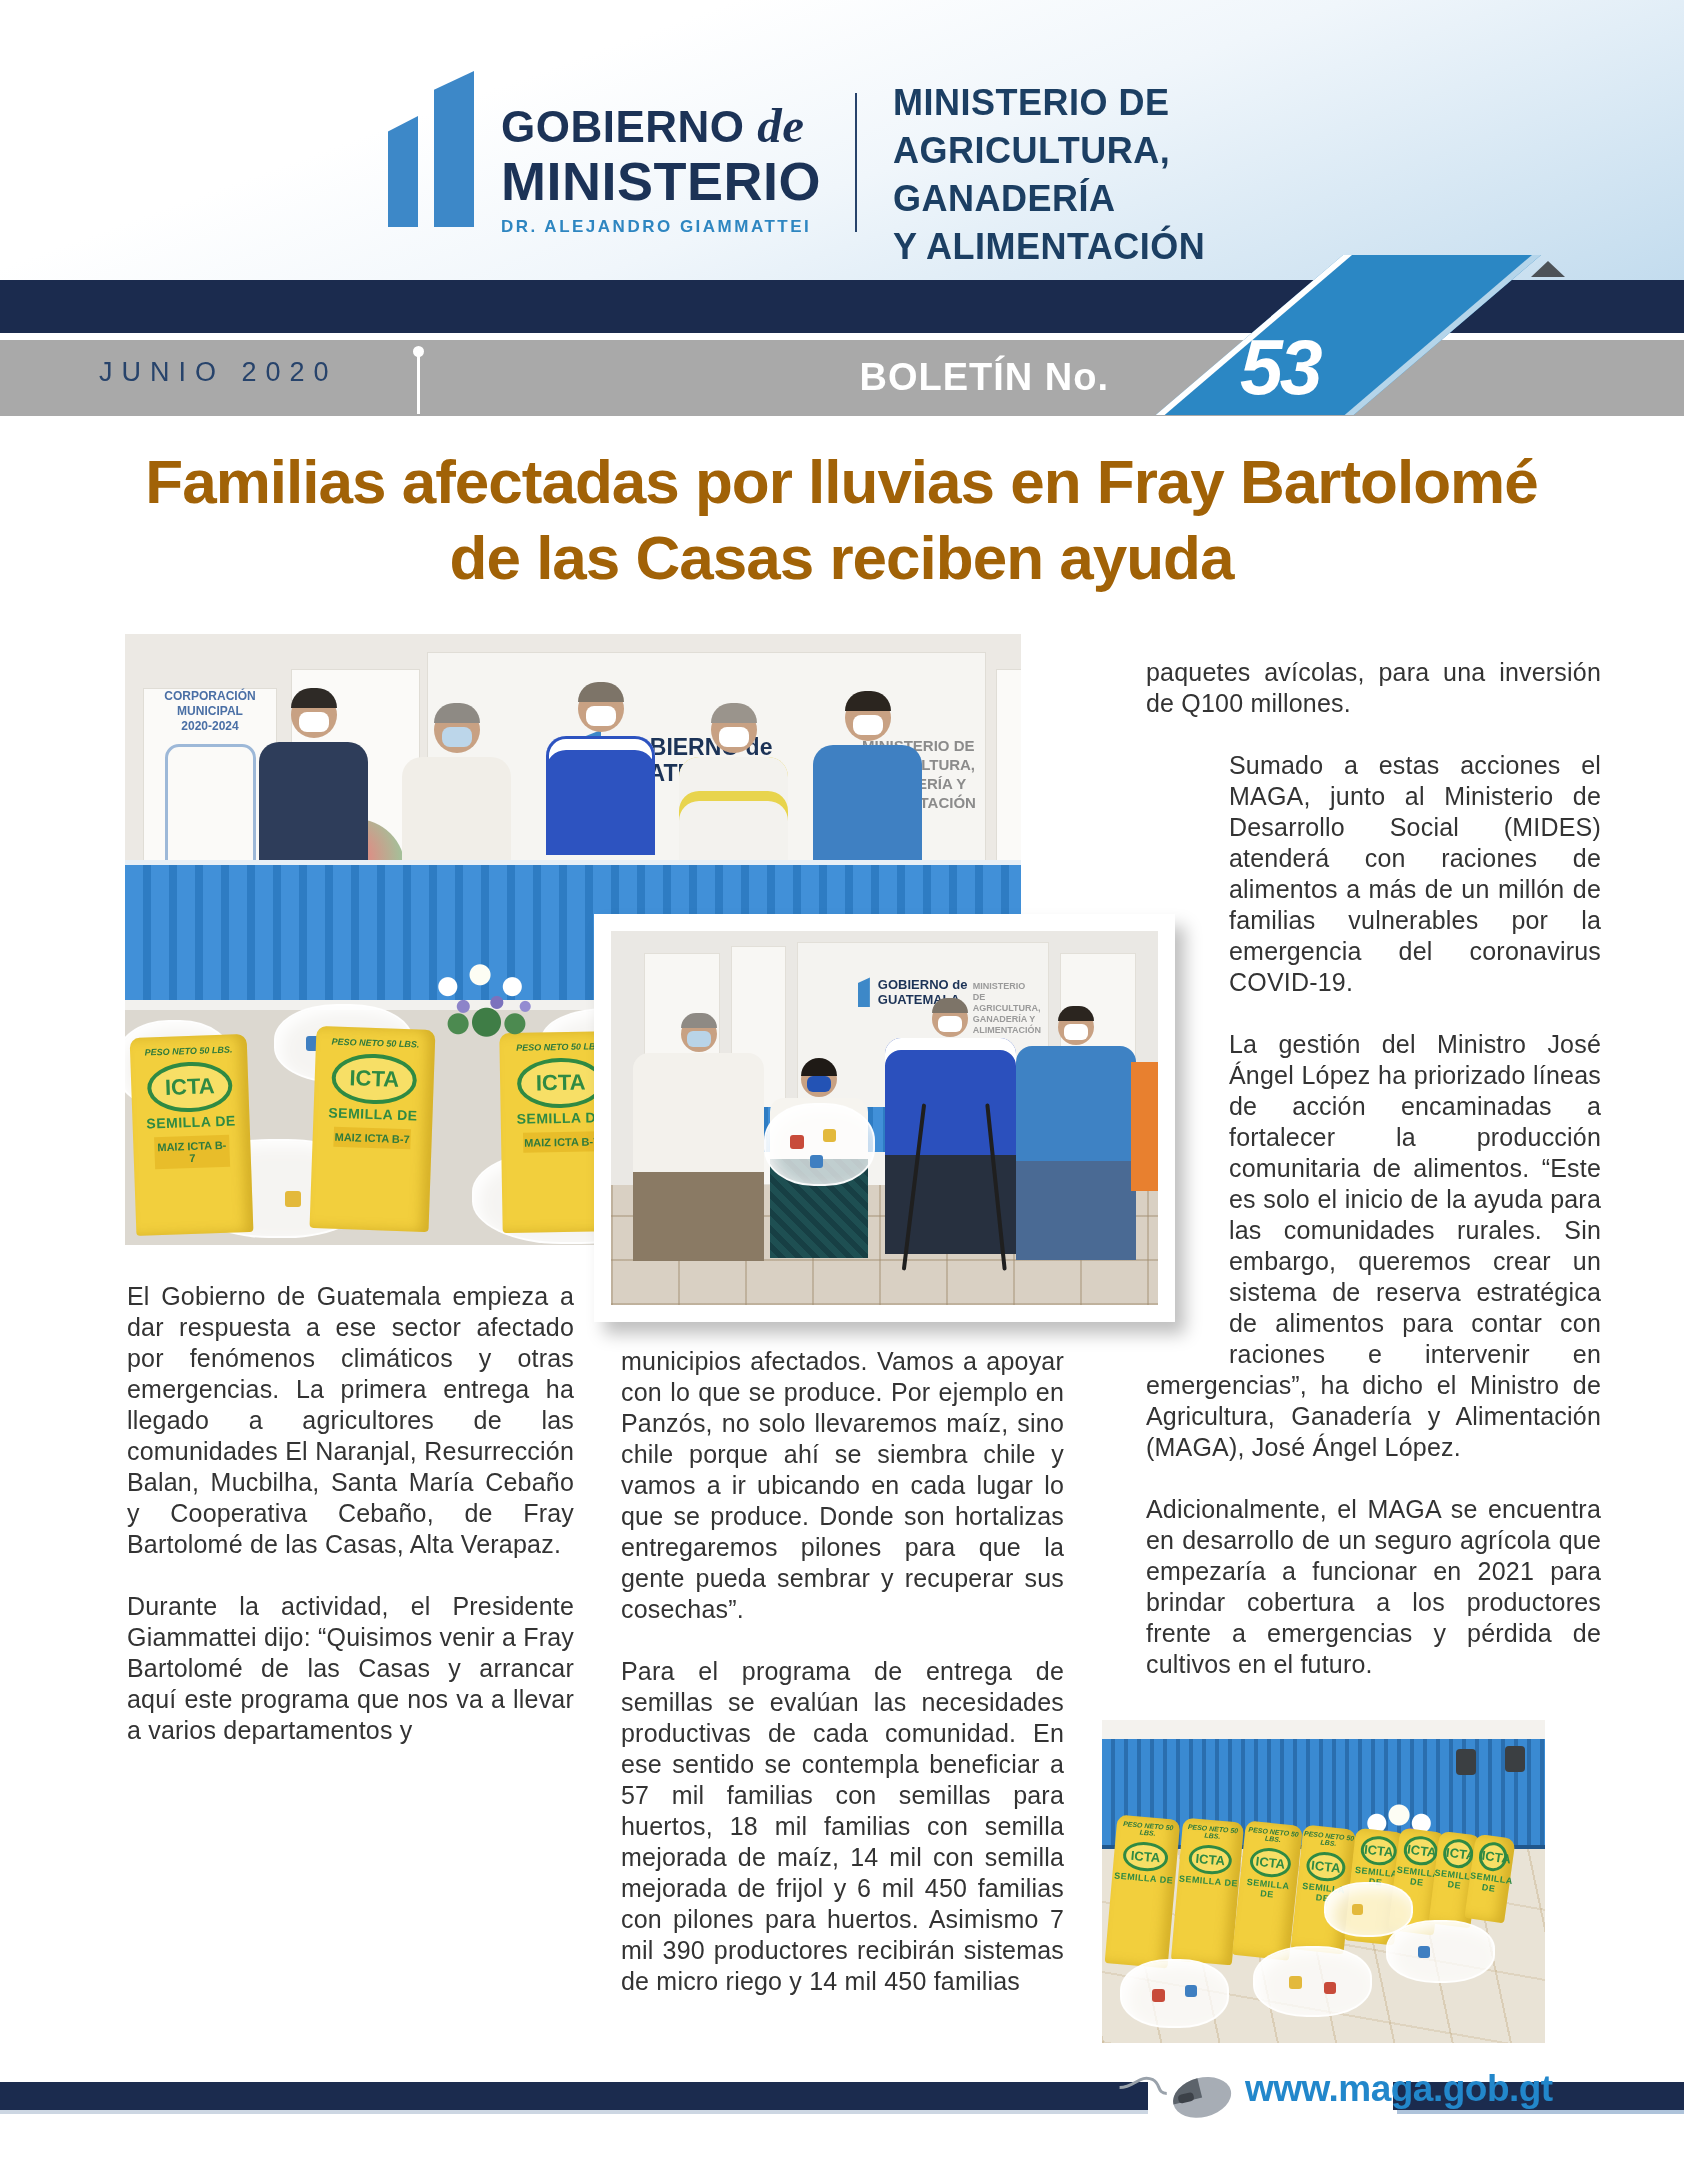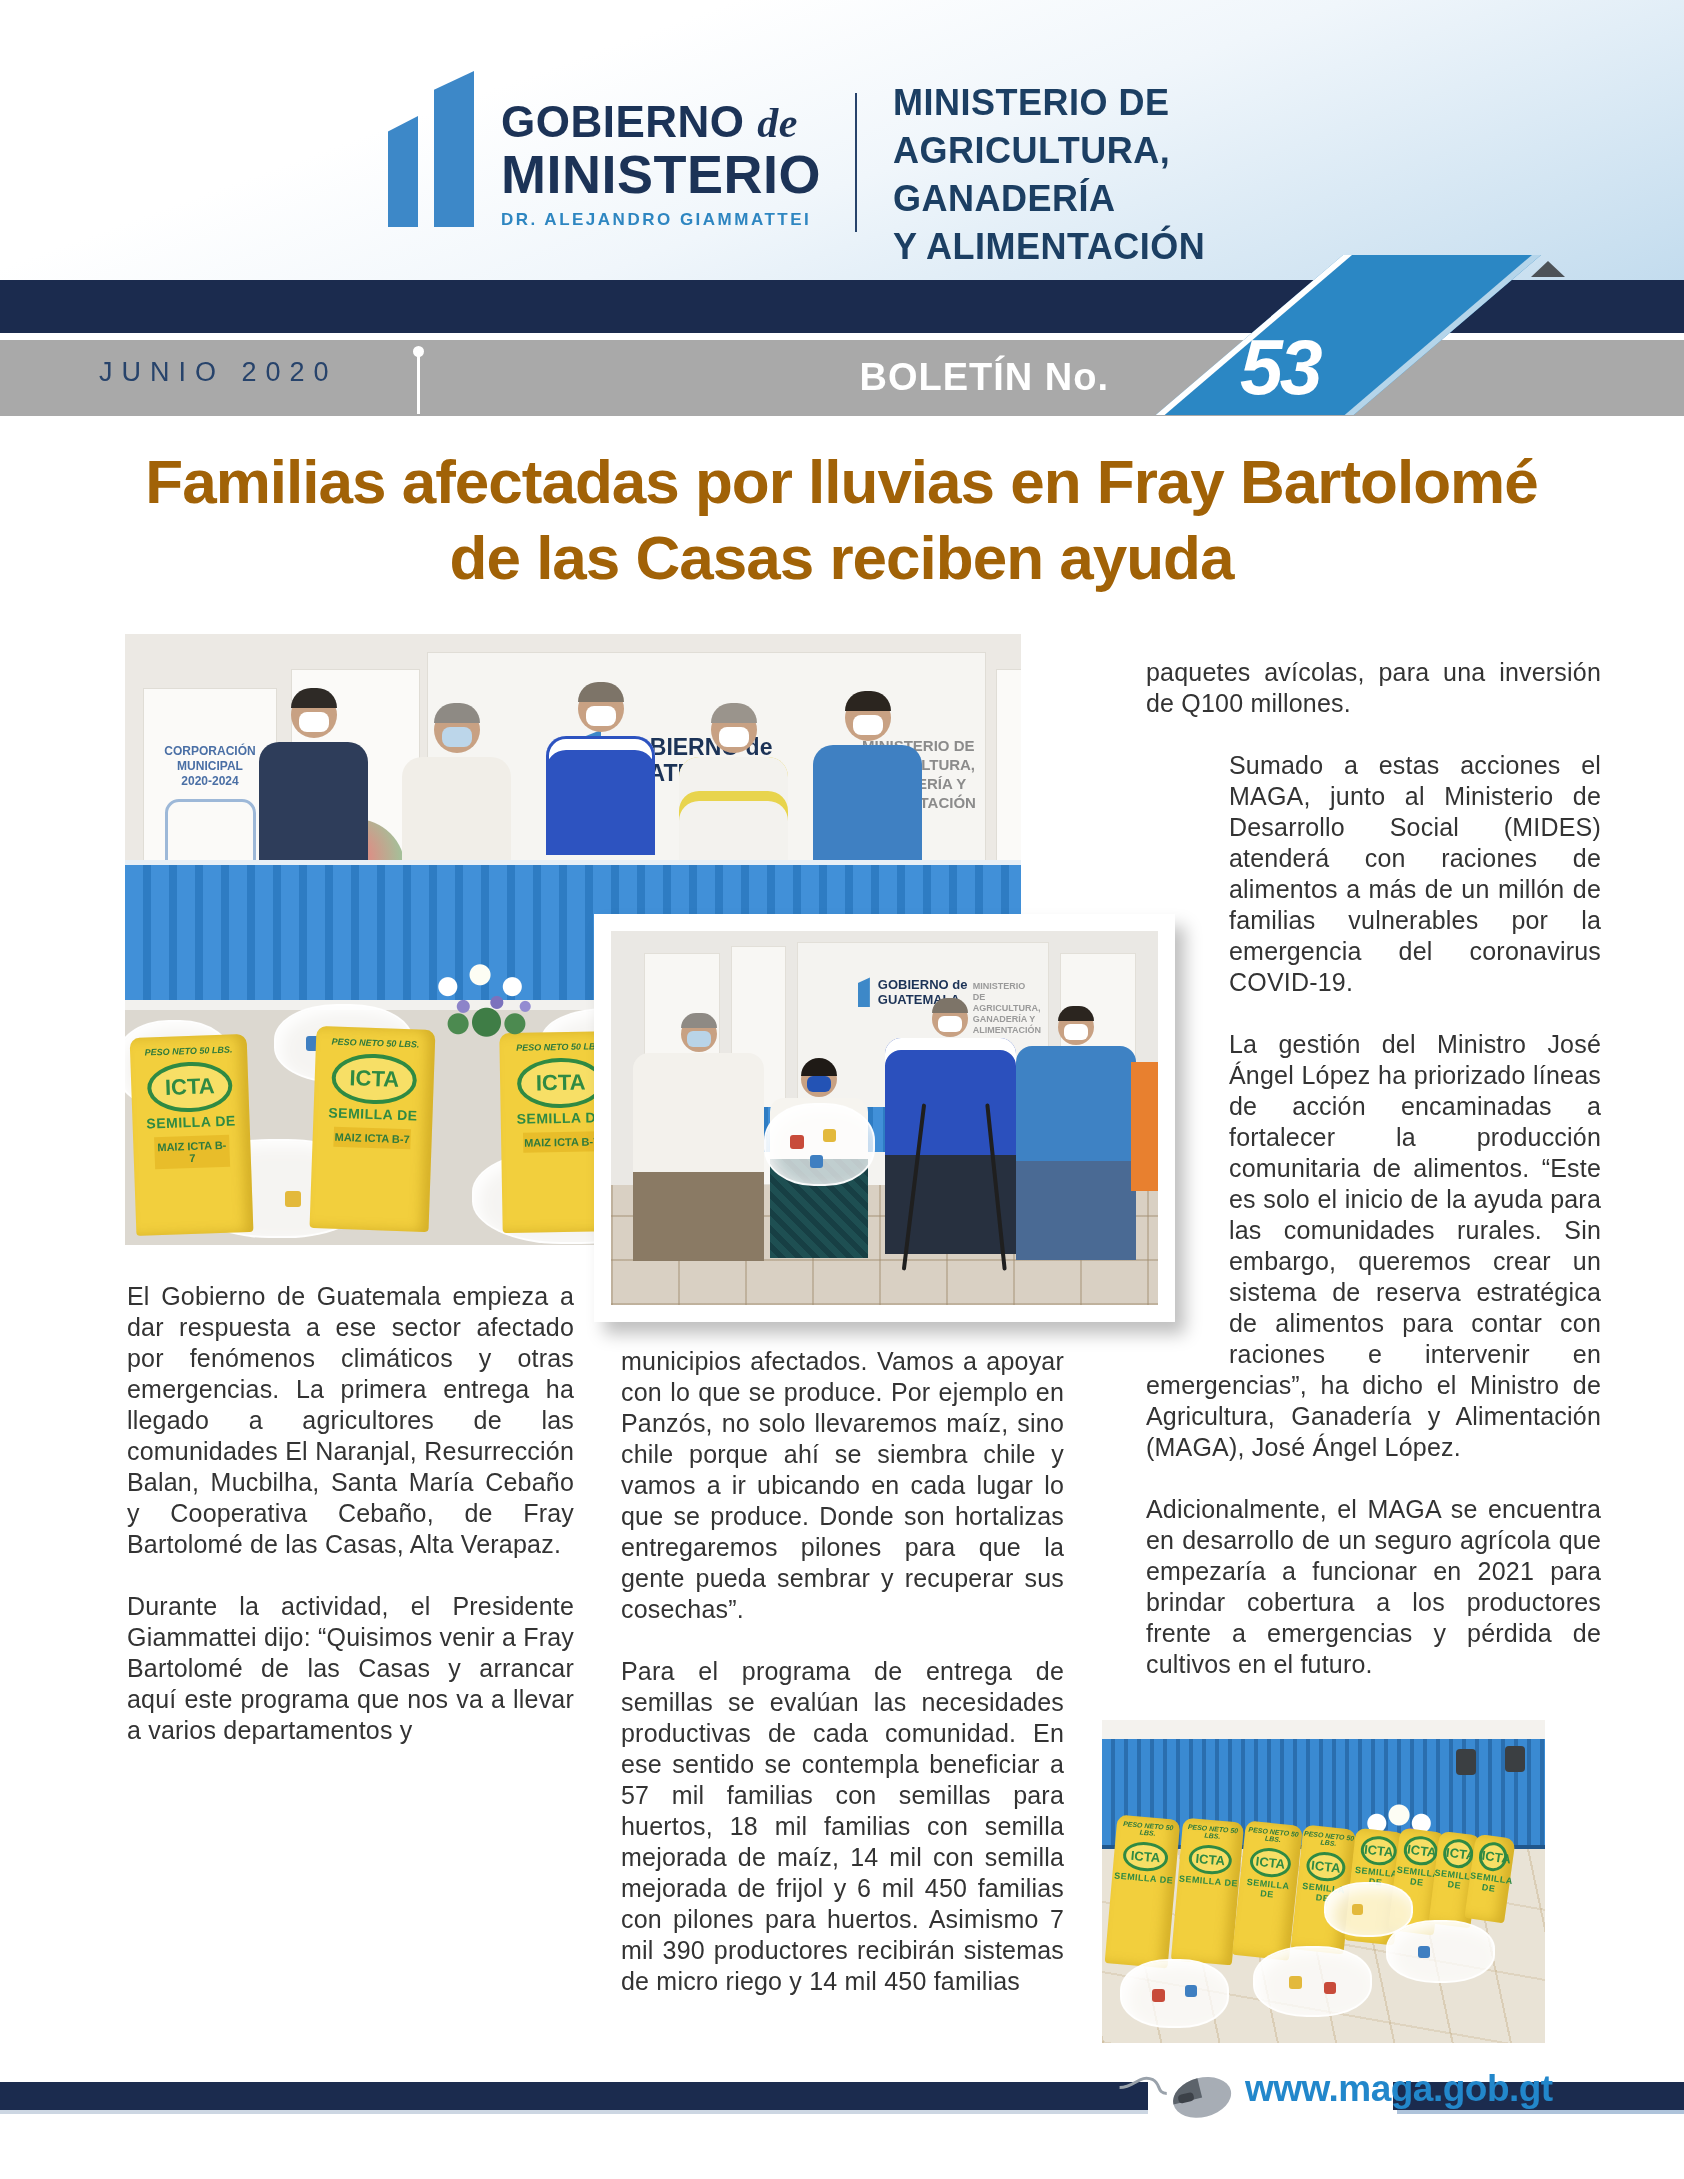--- a/index.html
+++ b/index.html
@@ -9,21 +9,21 @@
 
   
   .hdr { position:absolute; left:0; top:0; width:1684px; height:280px;
          background:linear-gradient(160deg,#ffffff 30%,#f0f6fb 55%,#c3dcee 100%); }
   .logo-bars { position:absolute; left:388px; top:69px; width:99px; height:158px; }
   .lbar { position:absolute; bottom:0; background:#3d88c8; }
   .lbar1 { left:0; width:30px; height:111px; clip-path:polygon(0 14%,100% 0,100% 100%,0 100%); }
   .lbar2 { left:46px; width:40px; height:156px; clip-path:polygon(0 12%,100% 0,100% 100%,0 100%); }
   .logo-text { position:absolute; left:501px; top:97px; width:337px; color:#1c3357; }
   .logo-l1 { font-size:44px; font-weight:800; letter-spacing:0.5px; }
-  .logo-de { font-family:"Liberation Serif", serif; font-style:italic; font-weight:600; font-size:42px; }
+  .logo-de { font-family:"Liberation Serif", serif; font-style:italic; font-weight:600; font-size:49px; }
   .logo-l2 { font-size:54px; font-weight:800; letter-spacing:0.5px; line-height:55px; }
   .logo-sub { margin-top:8px; font-size:17px; font-weight:700; letter-spacing:2.5px; color:#2e86c1; }
   .hdr-divider { position:absolute; left:855px; top:93px; width:2px; height:139px; background:#27436b; }
   .ministry { position:absolute; left:893px; top:79px; color:#1c3f63; font-size:36px; font-weight:700; line-height:48px; letter-spacing:0.5px; }
 
   
   .navybar { position:absolute; left:0; top:280px; width:1684px; height:53px; background:#1b2b4e; }
   .graybar { position:absolute; left:0; top:340px; width:1684px; height:76px; background:#a9a9a9; }
   .date-label { position:absolute; left:99px; top:357px; font-size:27px; letter-spacing:9px; color:#27436b; font-weight:500; }
   .date-divider { position:absolute; left:417px; top:348px; width:3px; height:66px; background:#fff; }
@@ -169,21 +169,21 @@
     </div>
   <div class="bulletin-label">BOLETÍN No.</div>
   <div class="band"></div>
   <div class="bulletin-number">53</div>
   <div class="tri"></div>
 
   <h1 class="title">Familias afectadas por lluvias en Fray Bartolomé de las Casas reciben ayuda</h1>
 
   <div class="photo photo1">
     <div class="p1-banner" style="left:18px; top:54px; width:134px; height:386px;">
-      <div class="p1-banner-small-text" style="margin-top:55px;">CORPORACIÓN MUNICIPAL</div>
+      <div class="p1-banner-small-text" style="">CORPORACIÓN MUNICIPAL</div>
       <div class="p1-banner-small-text">2020-2024</div>
       <div class="p1-circle" style="width:91px; height:149px; border:3px solid #9db8d8; border-radius:14px;"></div>
     </div>
     <div class="p1-banner" style="left:166px; top:35px; width:129px; height:406px;">
       <div class="p1-circle" style="width:99px; height:99px; margin-top:149px; background:radial-gradient(circle at 40% 40%, #c45b4a 30%, #6fa668 70%, #3d7fb5 100%); opacity:.65;"></div>
     </div>
     <div class="p1-banner" style="left:302px; top:18px; width:559px; height:426px; background:#f6f5f2;">
       <div style="position:absolute; left:149px; top:77px; width:24px; height:53px; background:#3d88c8; clip-path:polygon(0 18%,100% 0,100% 100%,0 100%);"></div>
       <div class="p1-brand" style="position:absolute; left:186px; top:81px; width:228px;">GOBIERNO de GUATEMALA</div>
       <div class="p1-min" style="position:absolute; left:434px; top:77px; width:119px;">MINISTERIO DE AGRICULTURA, GANADERÍA Y ALIMENTACIÓN</div>

